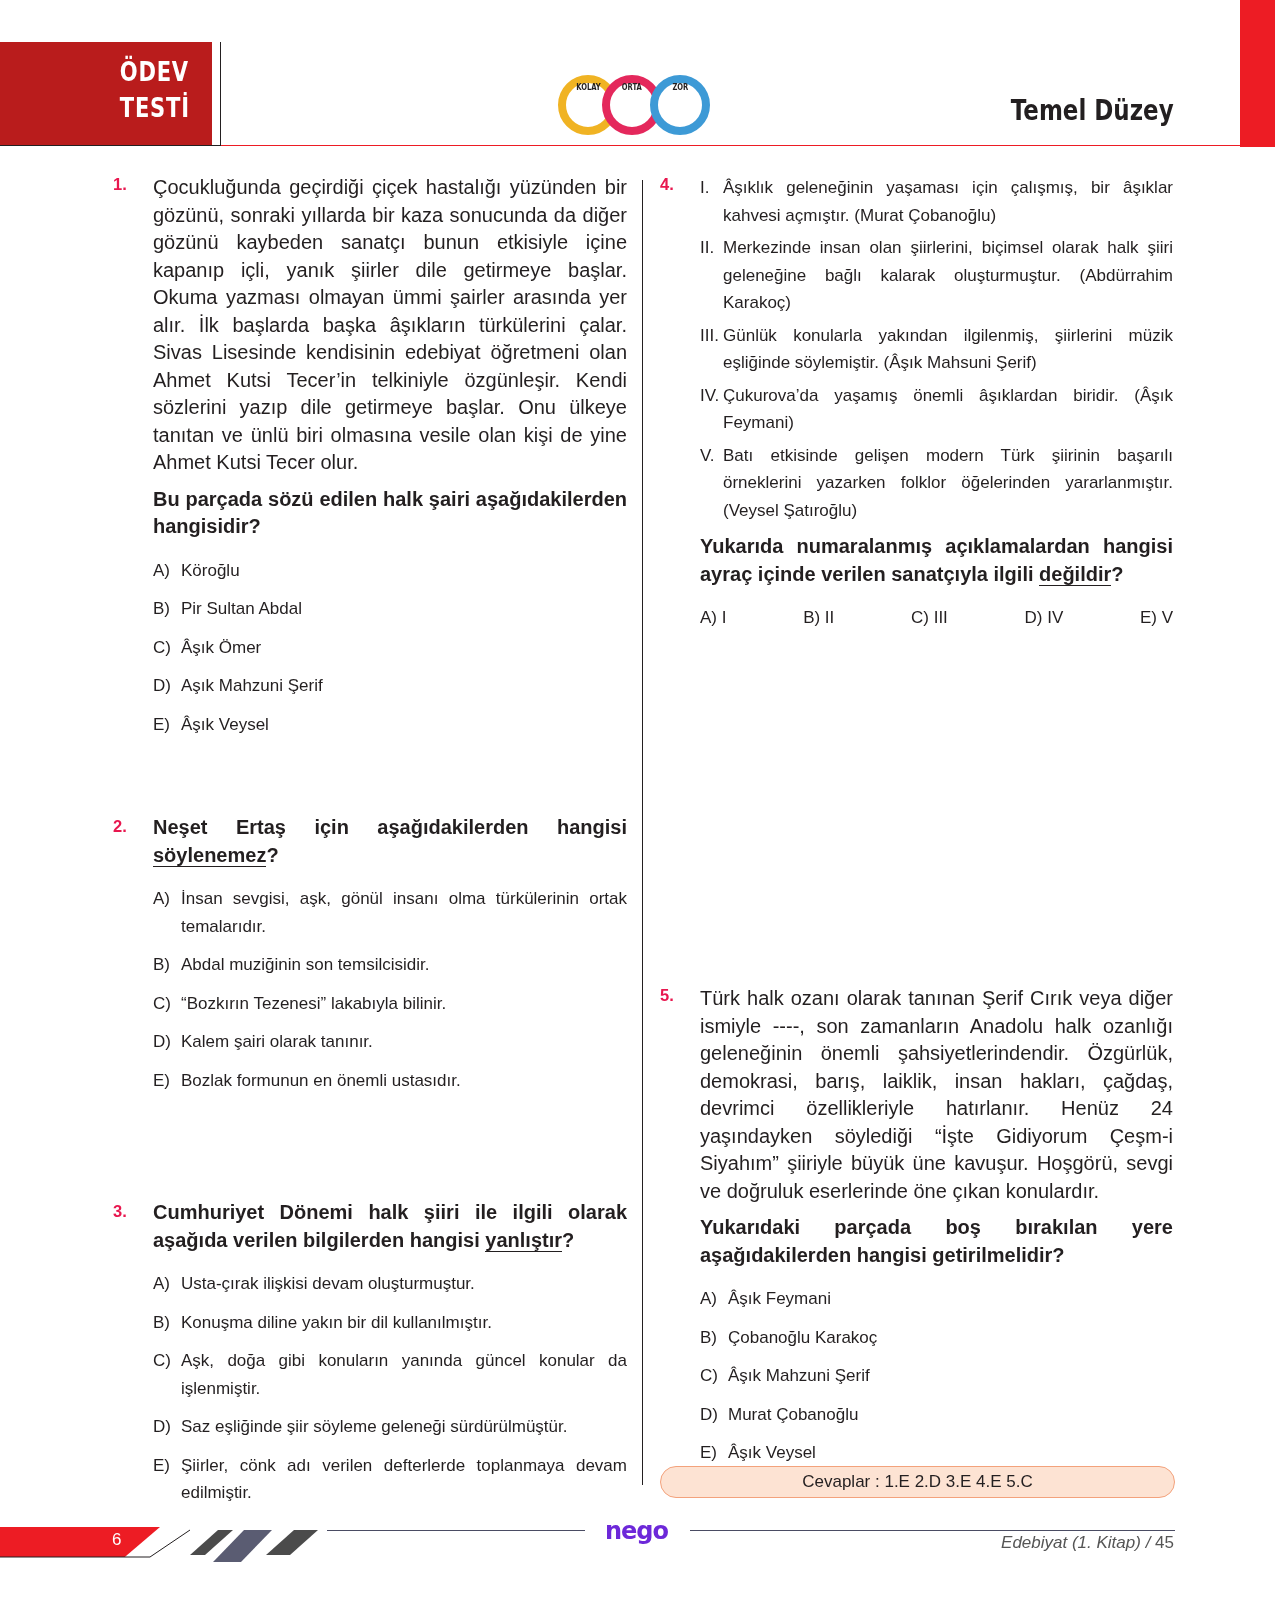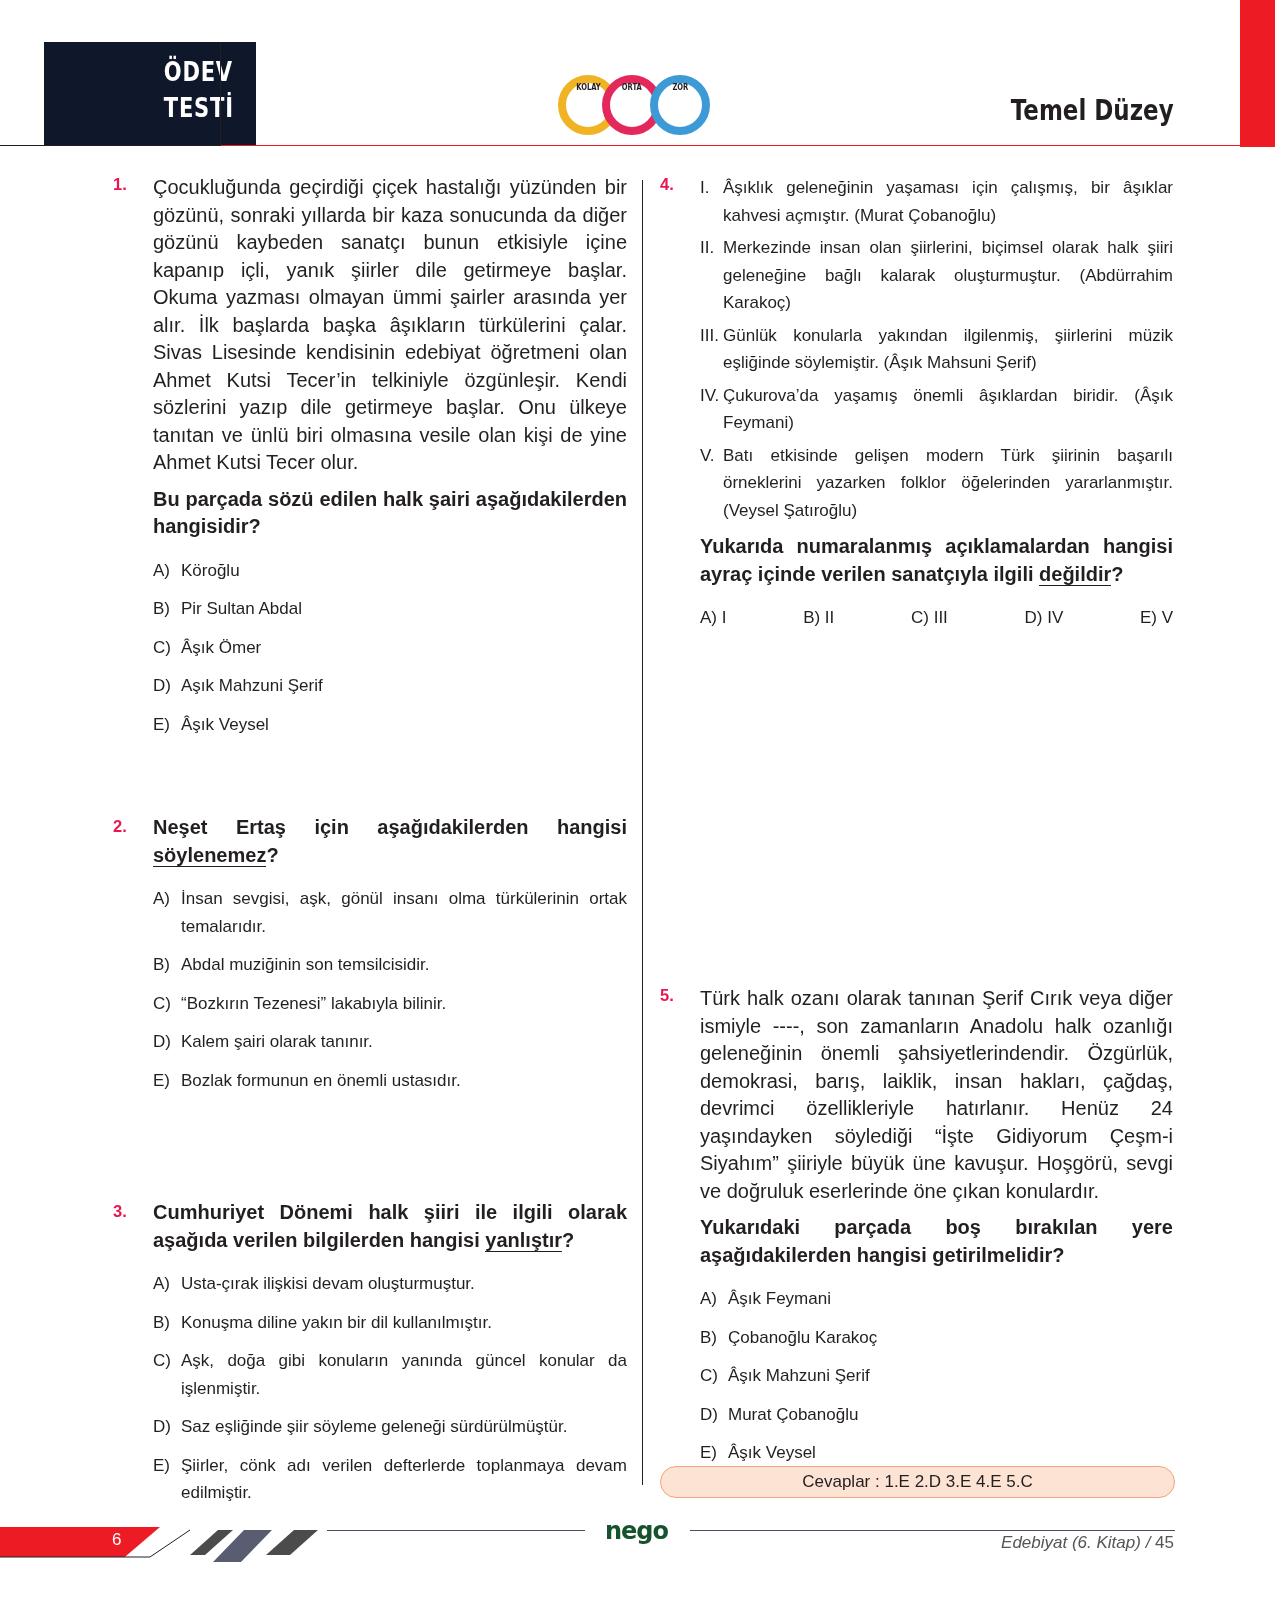--- a/index.html
+++ b/index.html
@@ -1,21 +1,21 @@
 <!DOCTYPE html>
 <html><head>
 <meta charset="utf-8">
 <style>
   html, body { margin:0; padding:0; background:#fff; }
   body { width:1275px; height:1615px; position:relative; overflow:hidden;
          font-family:"Liberation Sans", sans-serif; color:#231f20; }
   .abs { position:absolute; }
 
   
-  .badge { left:0; top:42px; width:212px; height:103px; background:#0f172a;margin-left:44px; }
+  .badge { left:0; top:42px; width:212px; height:103px; background:#b91c1c; }
   .badge-text { position:absolute; right:22px; top:12px; color:#fff; font-family:"DejaVu Sans", sans-serif;
                 font-weight:bold; font-size:27px; line-height:36px; text-align:left; transform:scaleX(0.78); transform-origin:right top; letter-spacing:1px; }
   .badge-rule { left:220px; top:42px; width:1px; height:104px; background:#231f20; }
   .header-rule-left { left:0; top:145px; width:221px; height:1px; background:#231f20; }
   .header-rule-right { left:221px; top:145px; width:1071px; height:1px; background:#ed1c24; }
   .right-bar { left:1240px; top:0; width:35px; height:147px; background:#ed1c24; }
   .level-title { right:101px; top:94px; font-size:28px; font-weight:bold; color:#231f20;
                  font-family:"DejaVu Sans", sans-serif; transform:scaleX(0.82); transform-origin:right top; }
 
   .rings { left:558px; top:75px; width:160px; height:60px; }
@@ -41,21 +41,21 @@
   .answers { left:660px; top:1466px; width:513px; height:30px; border:1.5px solid #f3a27c; border-radius:16px;
              background:#fde3d3; display:flex; align-items:center; justify-content:center; font-size:17px; color:#231f20; }
 
   
   .pg-badge { left:0; top:1527px; width:160px; height:30px; background:#ed1c24; clip-path:polygon(0 0,100% 0,78% 100%,0 100%); }
   .pg-num { left:112px; top:1530px; color:#fff; font-size:17px; }
   .foot-rule-left { left:327px; top:1530px; width:258px; height:1px; background:#4a4c63; }
   .foot-rule-right { left:690px; top:1530px; width:485px; height:1px; background:#4a4c63; }
   .book { right:101px; top:1533px; font-size:17px; color:#555; }
   .book i { font-style:italic; }
-  .logo { left:605px; top:1517px; font-size:24px; font-weight:bold; color:#14532d; font-family:"DejaVu Sans", sans-serif; letter-spacing:-1px; }
+  .logo { left:605px; top:1517px; font-size:24px; font-weight:bold; color:#6d28d9; font-family:"DejaVu Sans", sans-serif; letter-spacing:-1px; }
 </style>
 </head>
 <body>
 
 <div class="abs badge">
   <div class="badge-text">
     <div>ÖDEV</div>
     <div>TESTİ</div>
   </div>
 </div>
@@ -230,13 +230,13 @@
 <div class="abs pg-num">6</div>
 <svg class="abs" style="left:0; top:1527px;" width="330" height="35">
   <polyline points="0,30 150,30 190,3" fill="none" stroke="#231f20" stroke-width="1"></polyline>
   <polygon points="190,28 205,28 233,3 218,3" fill="#4b4b4b"></polygon>
   <polygon points="213,35 241,35 272,3 244,3" fill="#5a5c72"></polygon>
   <polygon points="266,28 290,28 318,3 294,3" fill="#4b4b4b"></polygon>
 </svg>
 <div class="abs foot-rule-left"></div>
 <div class="abs foot-rule-right"></div>
 <div class="abs logo">nego</div>
-<div class="abs book"><i>Edebiyat (6. Kitap)</i><i> / </i><span>45</span></div>
+<div class="abs book"><i>Edebiyat (1. Kitap)</i><i> / </i><span>45</span></div>
 
 </body></html>

